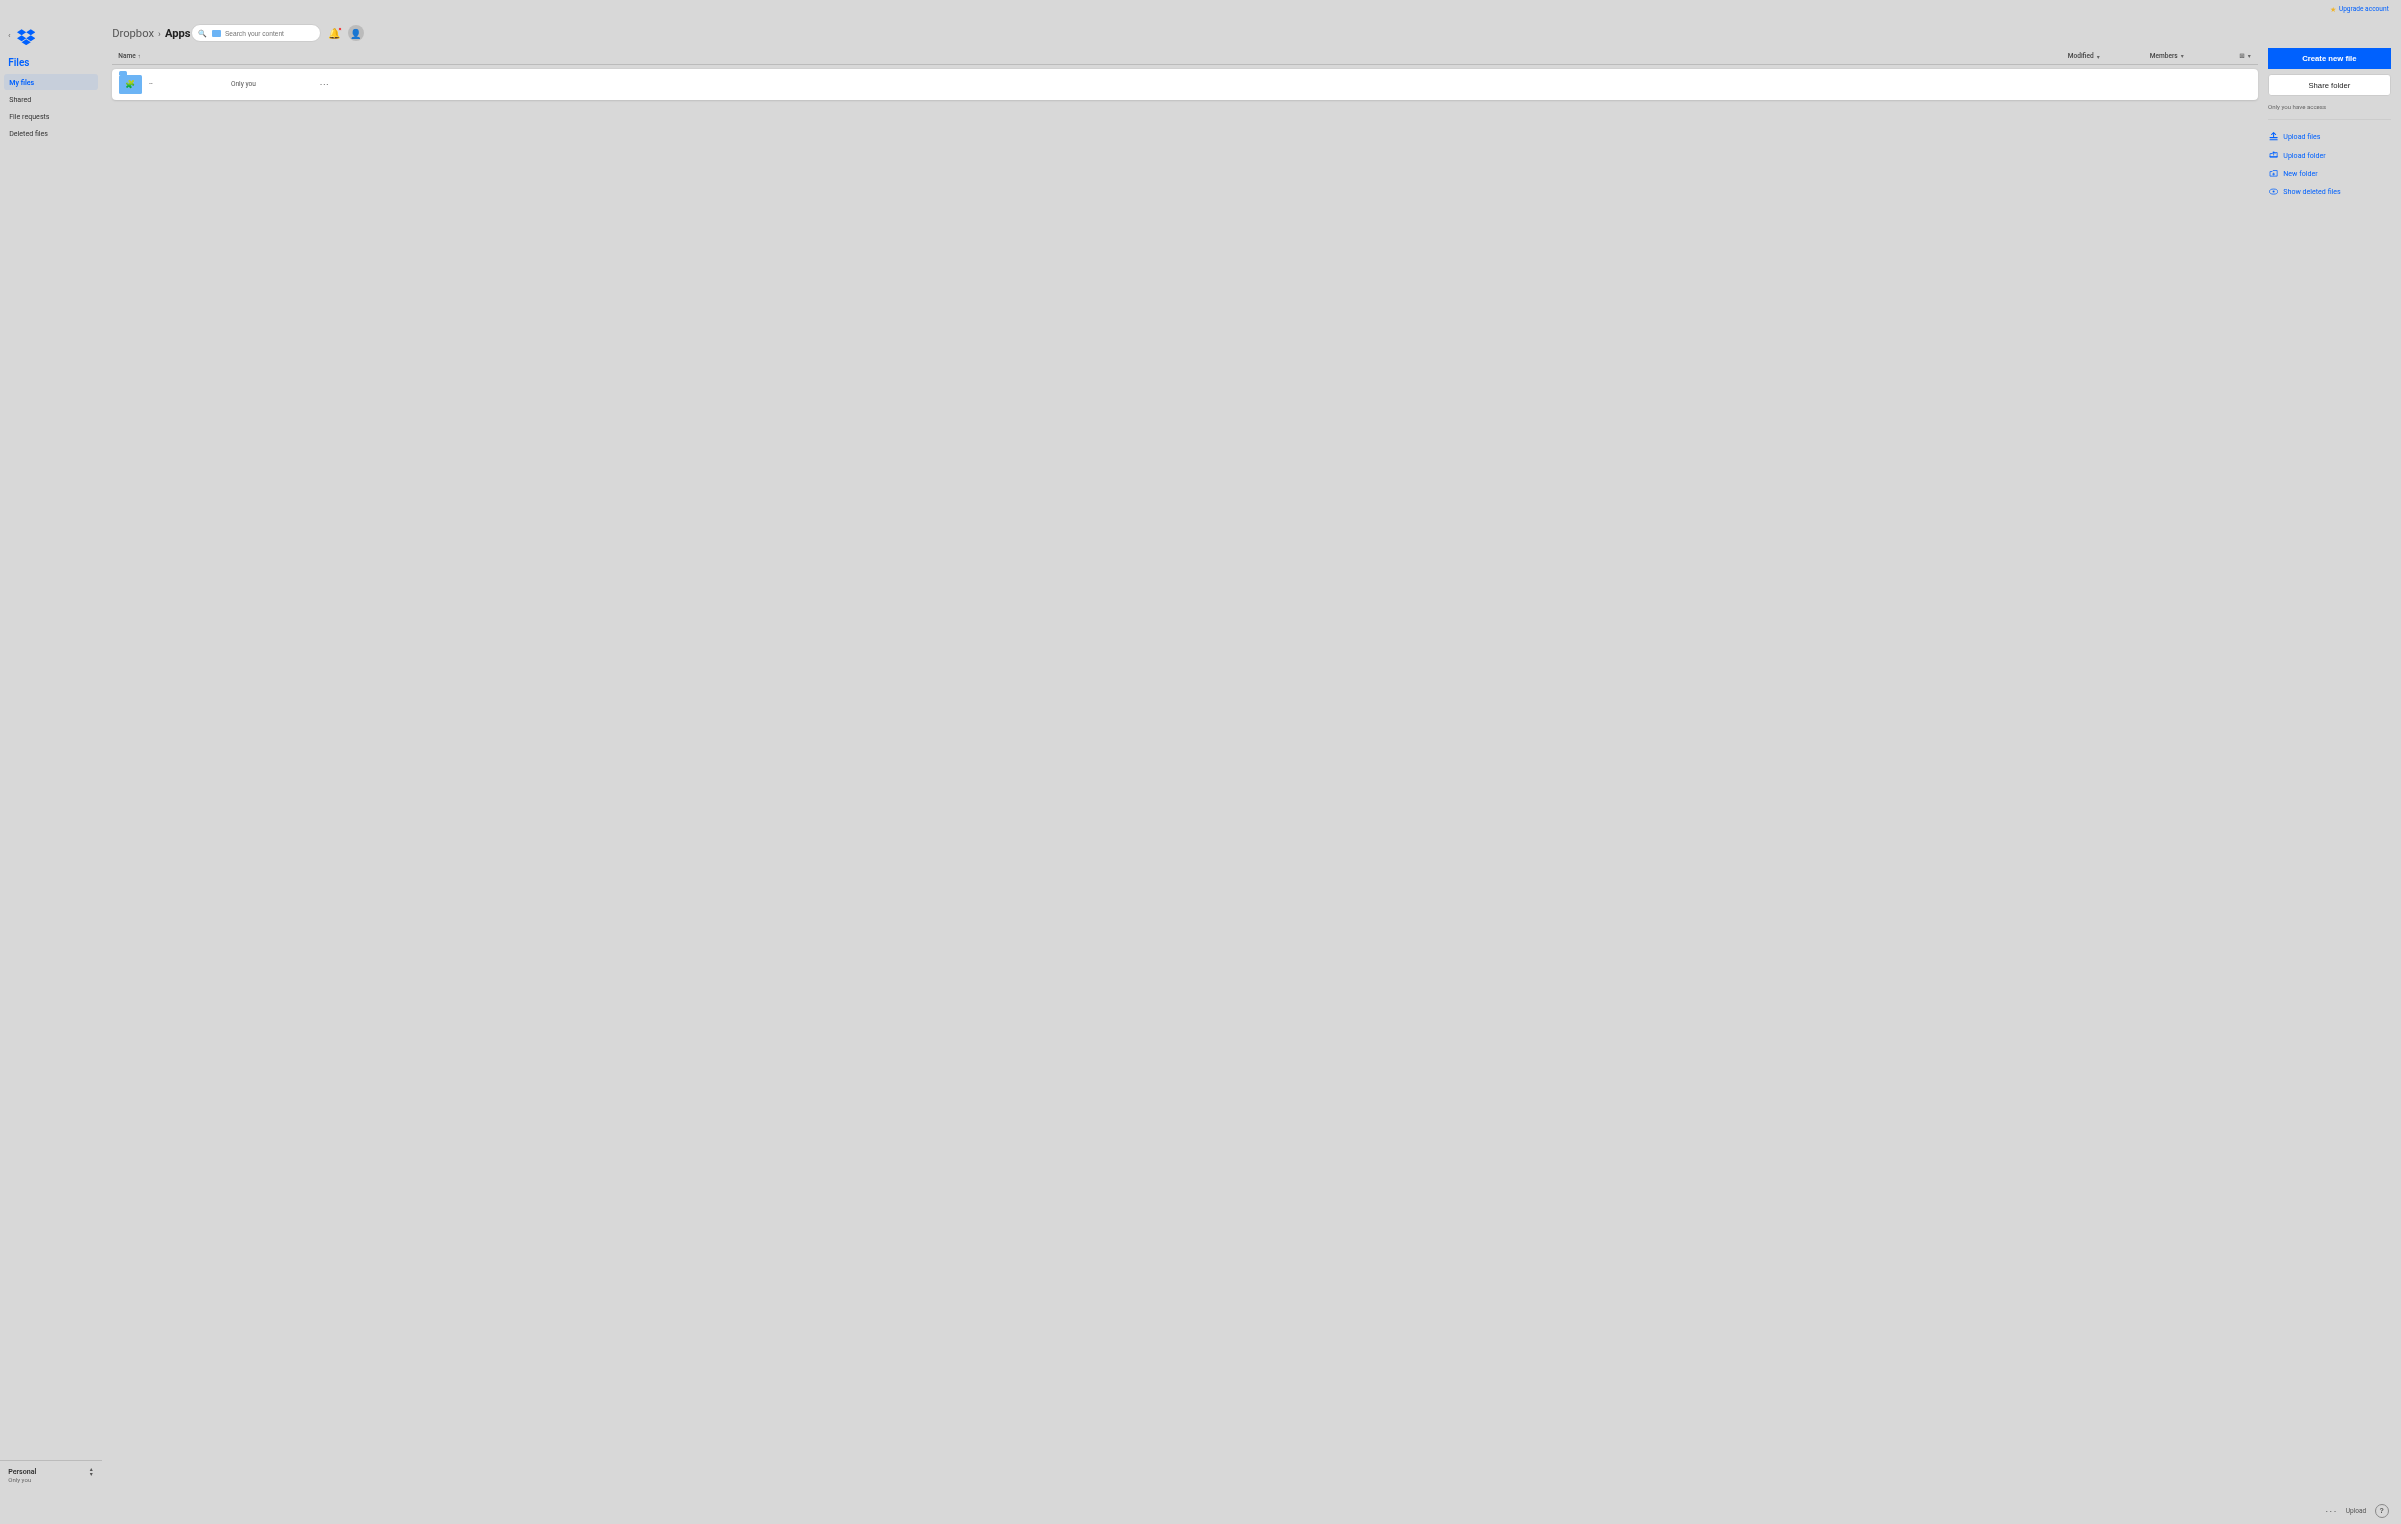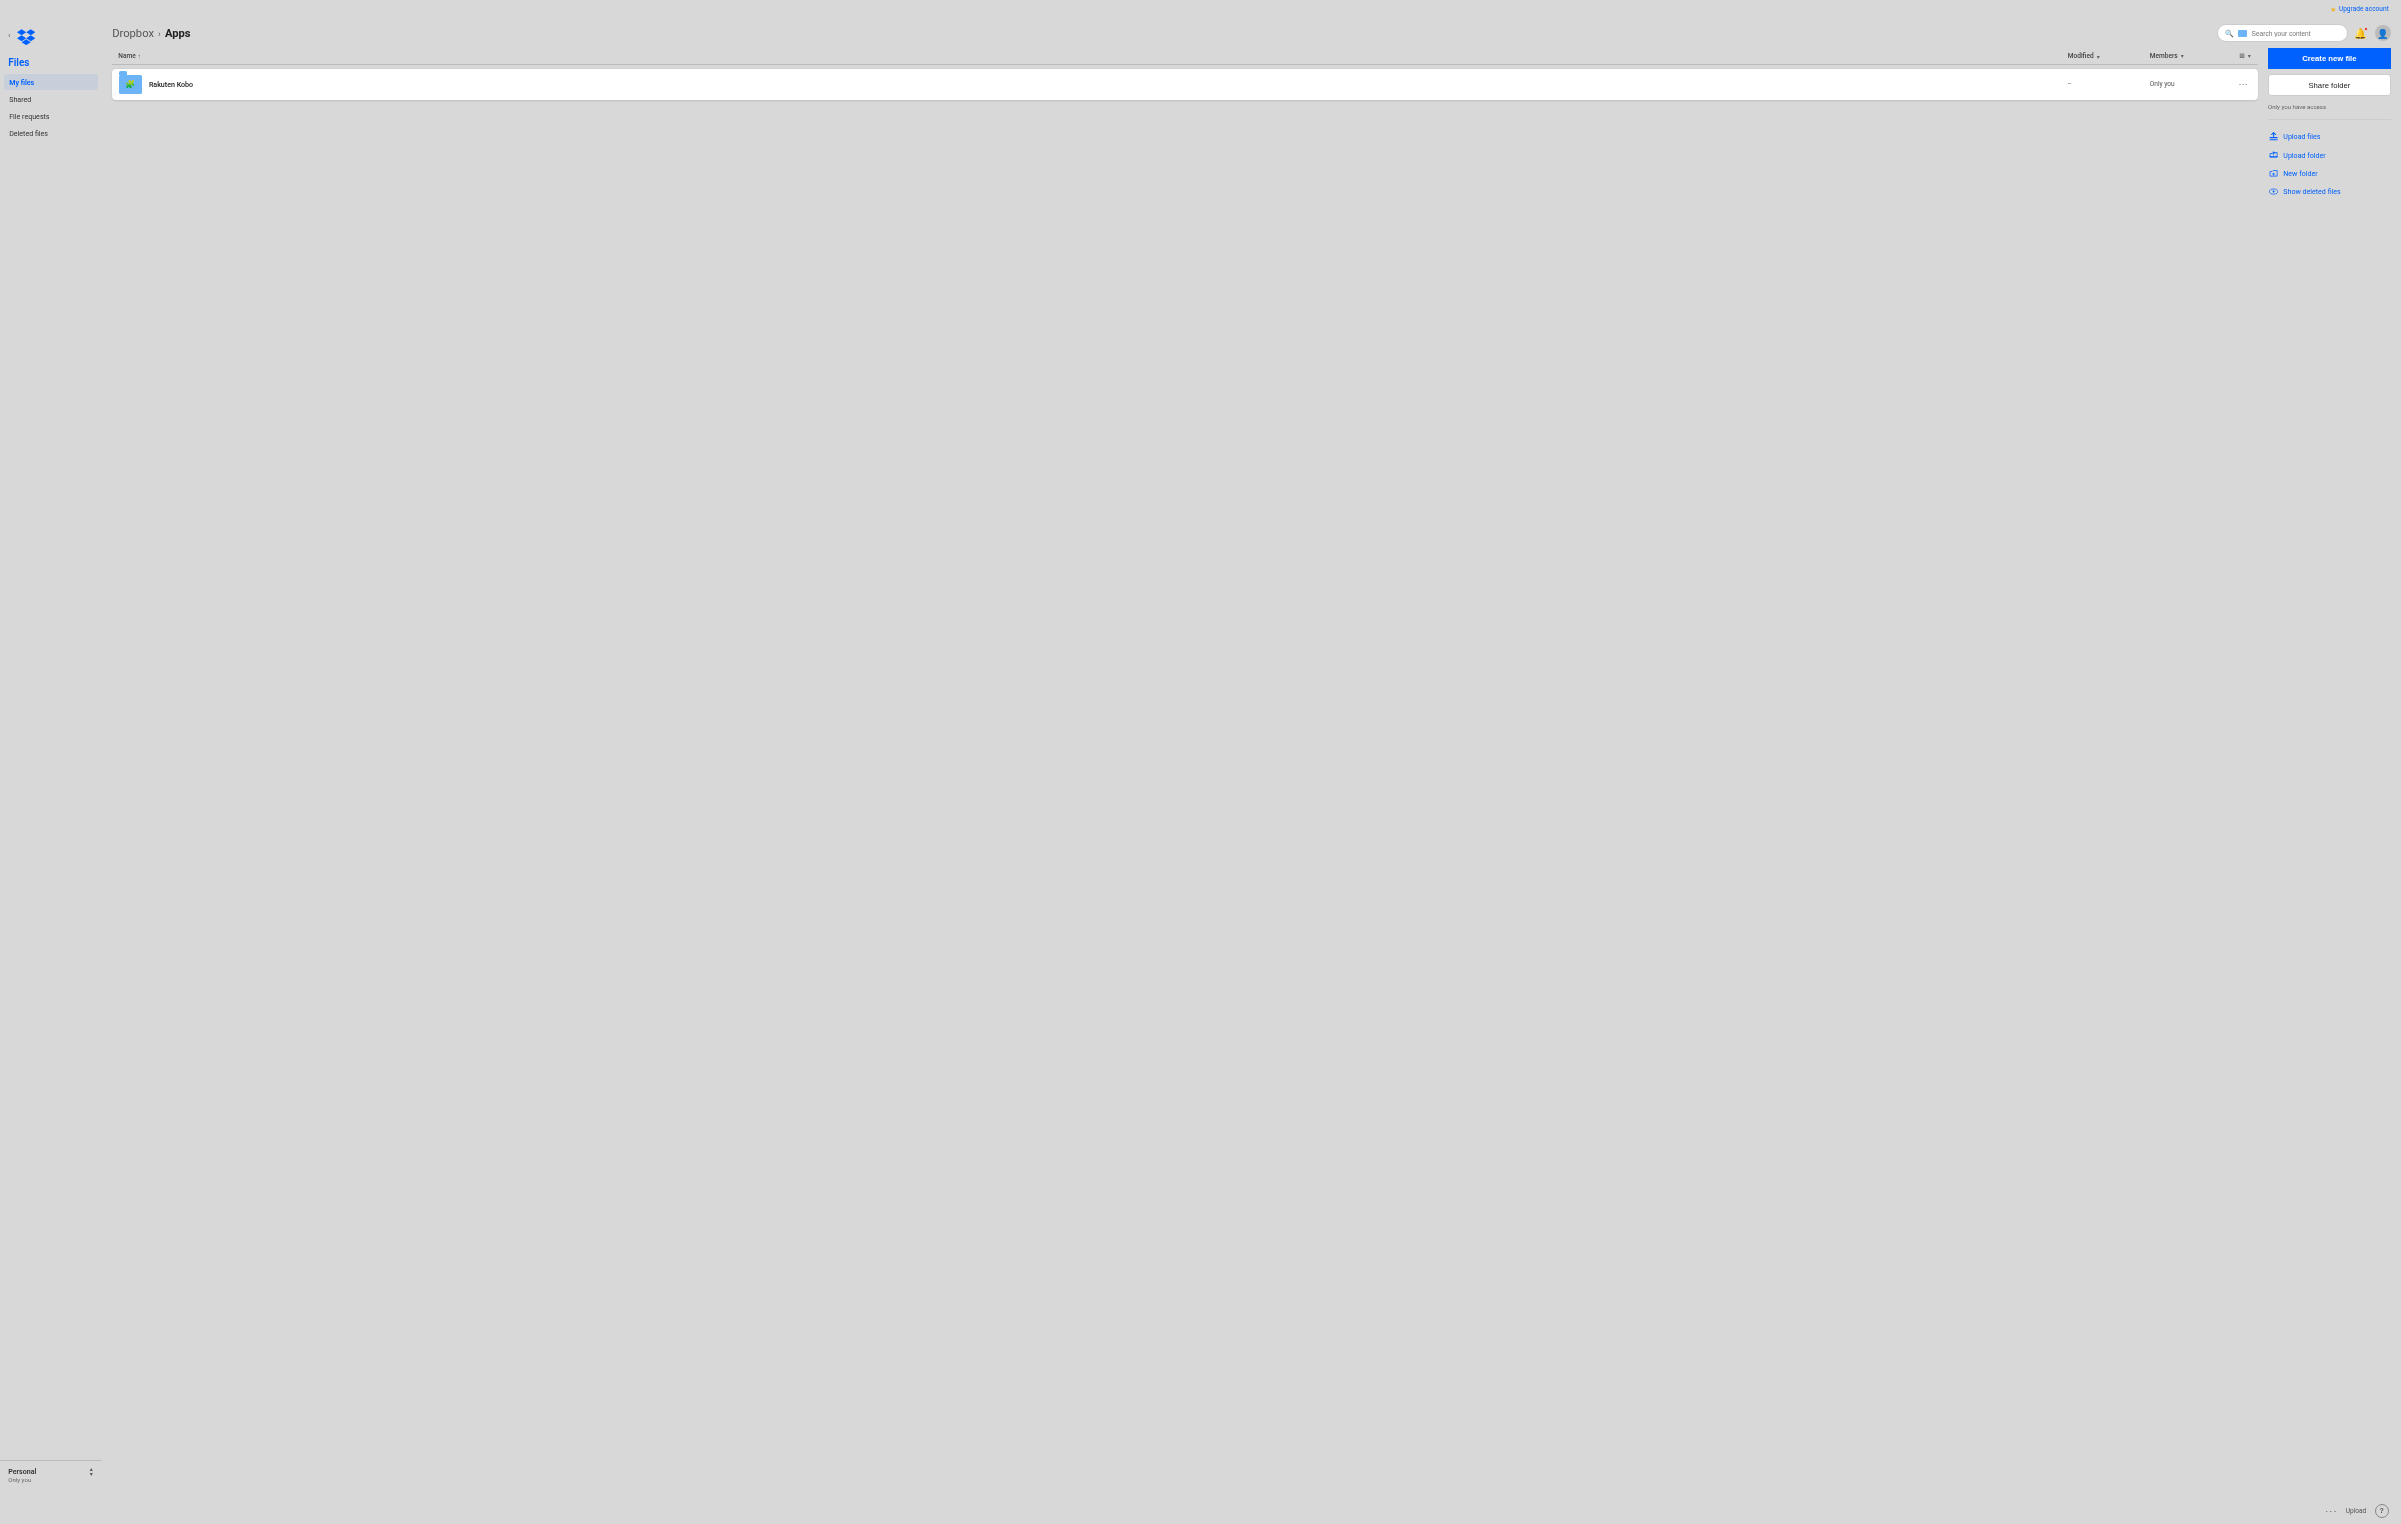--- a/index.html
+++ b/index.html
@@ -122,21 +122,20 @@
       background: #d8d8d8;
       display: flex;
       flex-direction: column;
       min-width: 0;
     }
 
     
     .header {
       display: flex;
       align-items: center;
-      justify-content: space-between;
       padding: 6.1px 10.2px 6.1px 10.2px;
     }
     .breadcrumb {
       display: flex;
       align-items: center;
       gap: 4.1px;
       font-size: 11.2px;
       color: #333;
     }
     .breadcrumb-dropbox {
@@ -571,21 +570,20 @@
             <span class="dropdown-arrow">▼</span>
           </div>
         </div>
 
         <div class="file-row">
           <div class="file-icon-wrap">
             <div class="folder-icon-blue">
               <span class="folder-puzzle">🧩</span>
             </div>
           </div>
-          <div class="file-name">Rakuten Kobo</div>
           <div class="file-modified">--</div>
           <div class="file-members">Only you</div>
           <div class="file-actions">
             <button class="more-btn">···</button>
           </div>
         </div>
       </div>
 
       <div class="right-panel">
         <button class="btn-create-new">Create new file</button>

